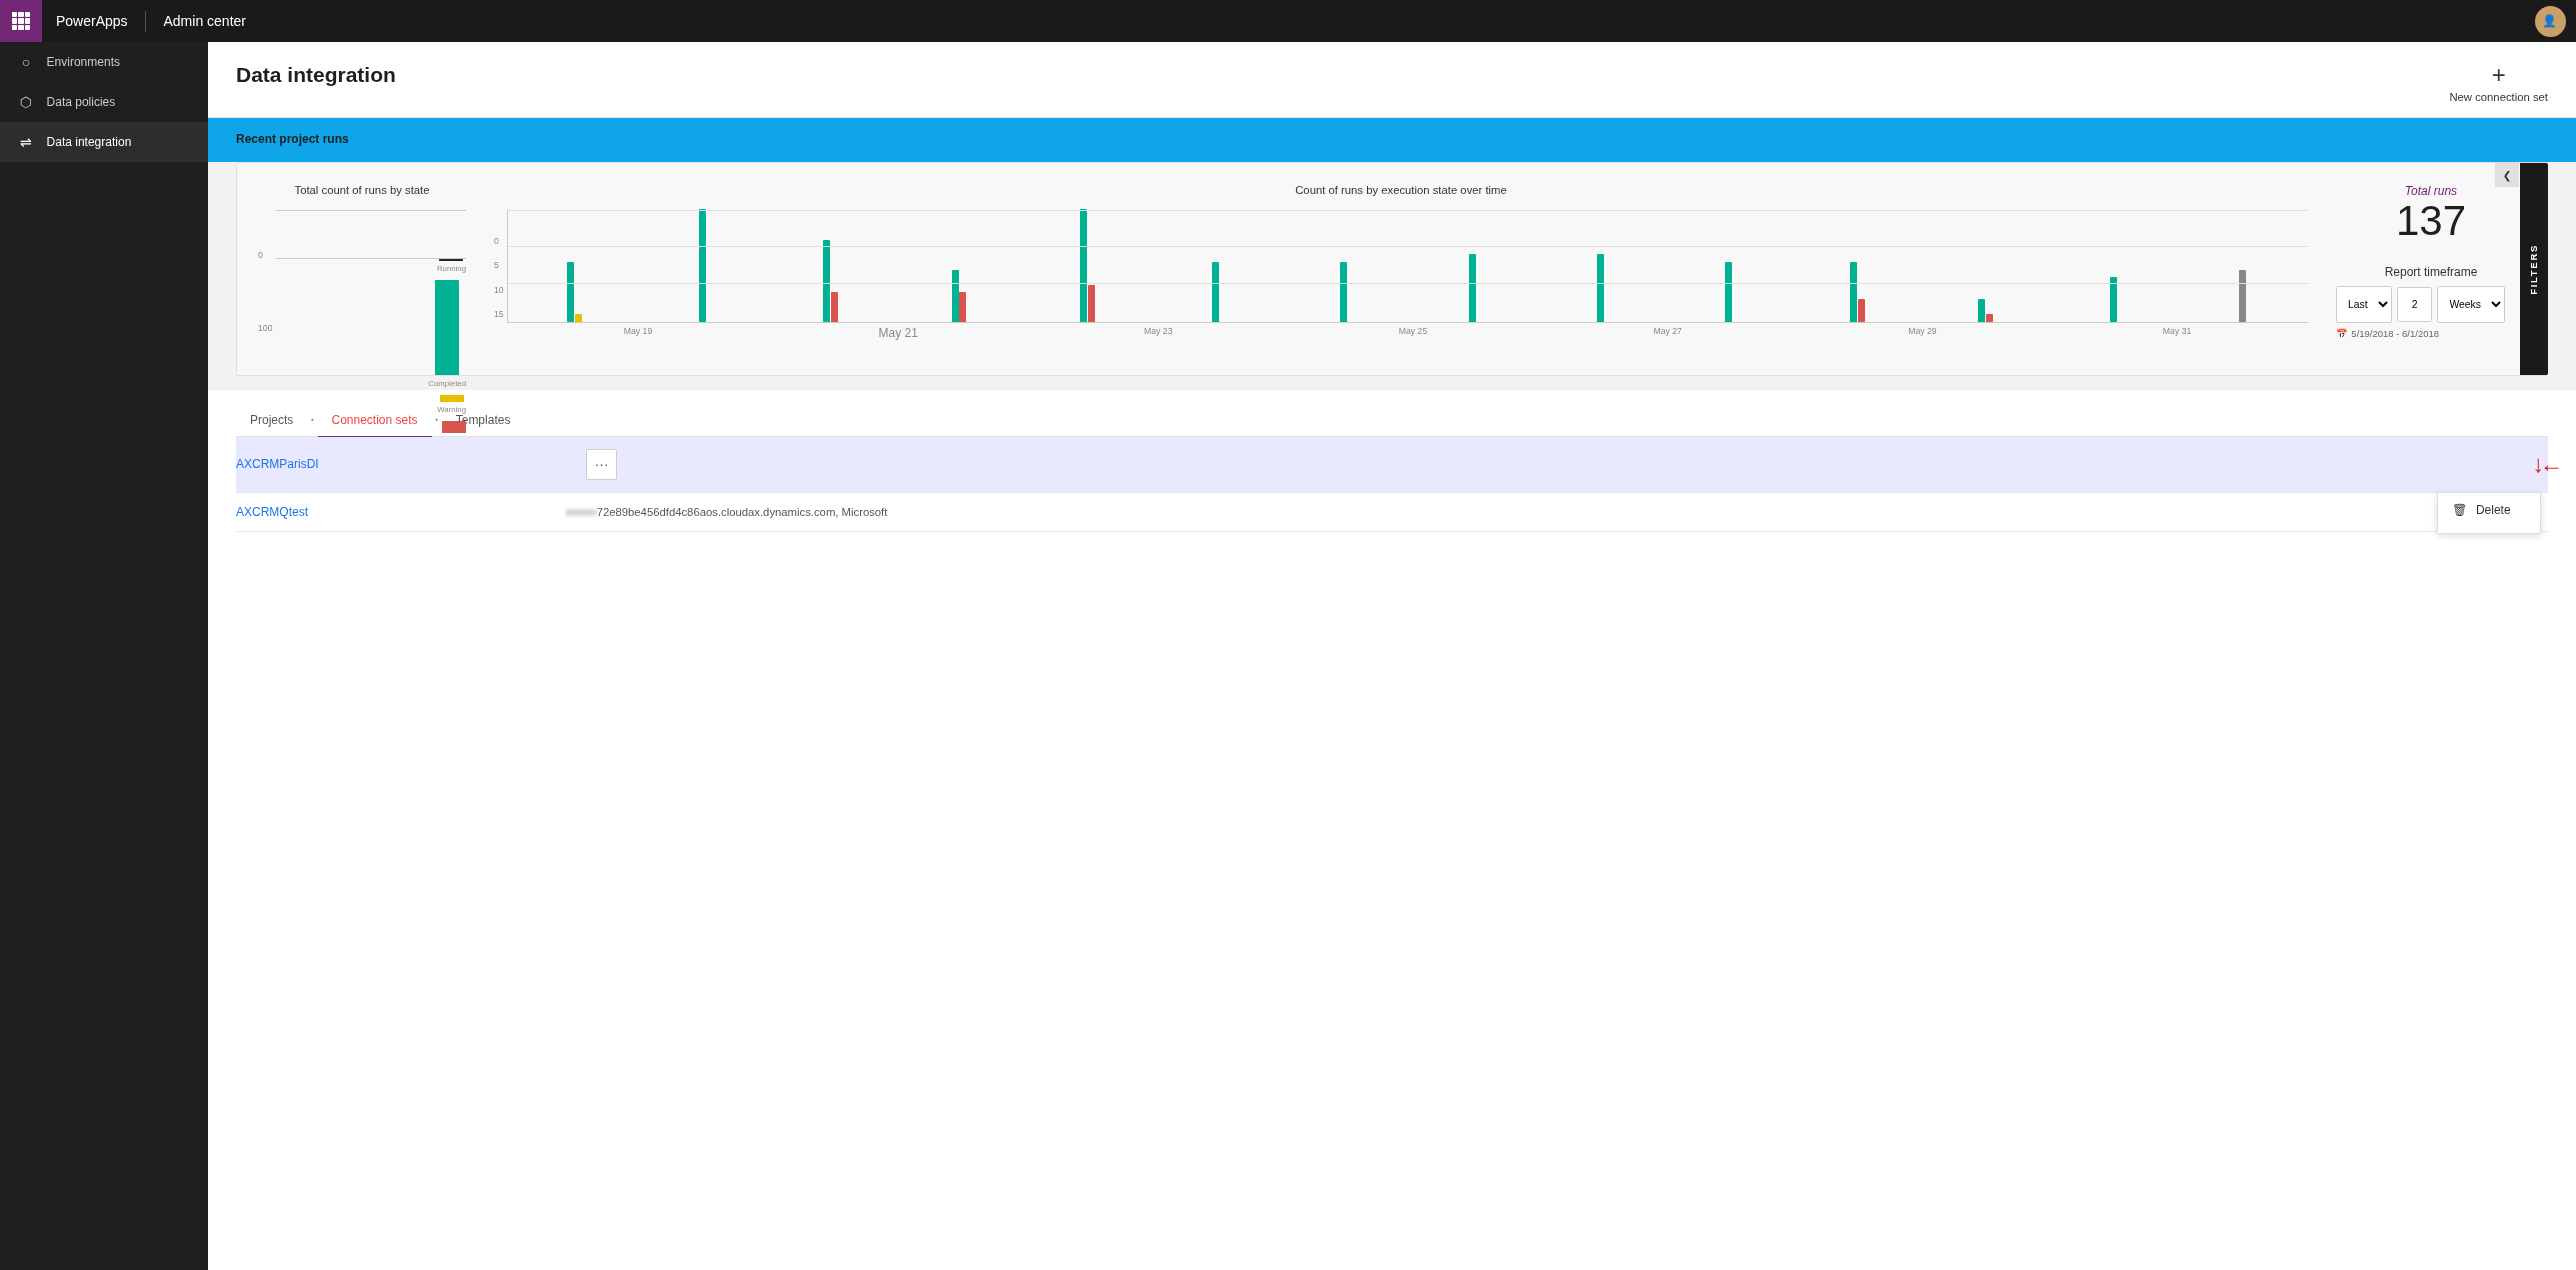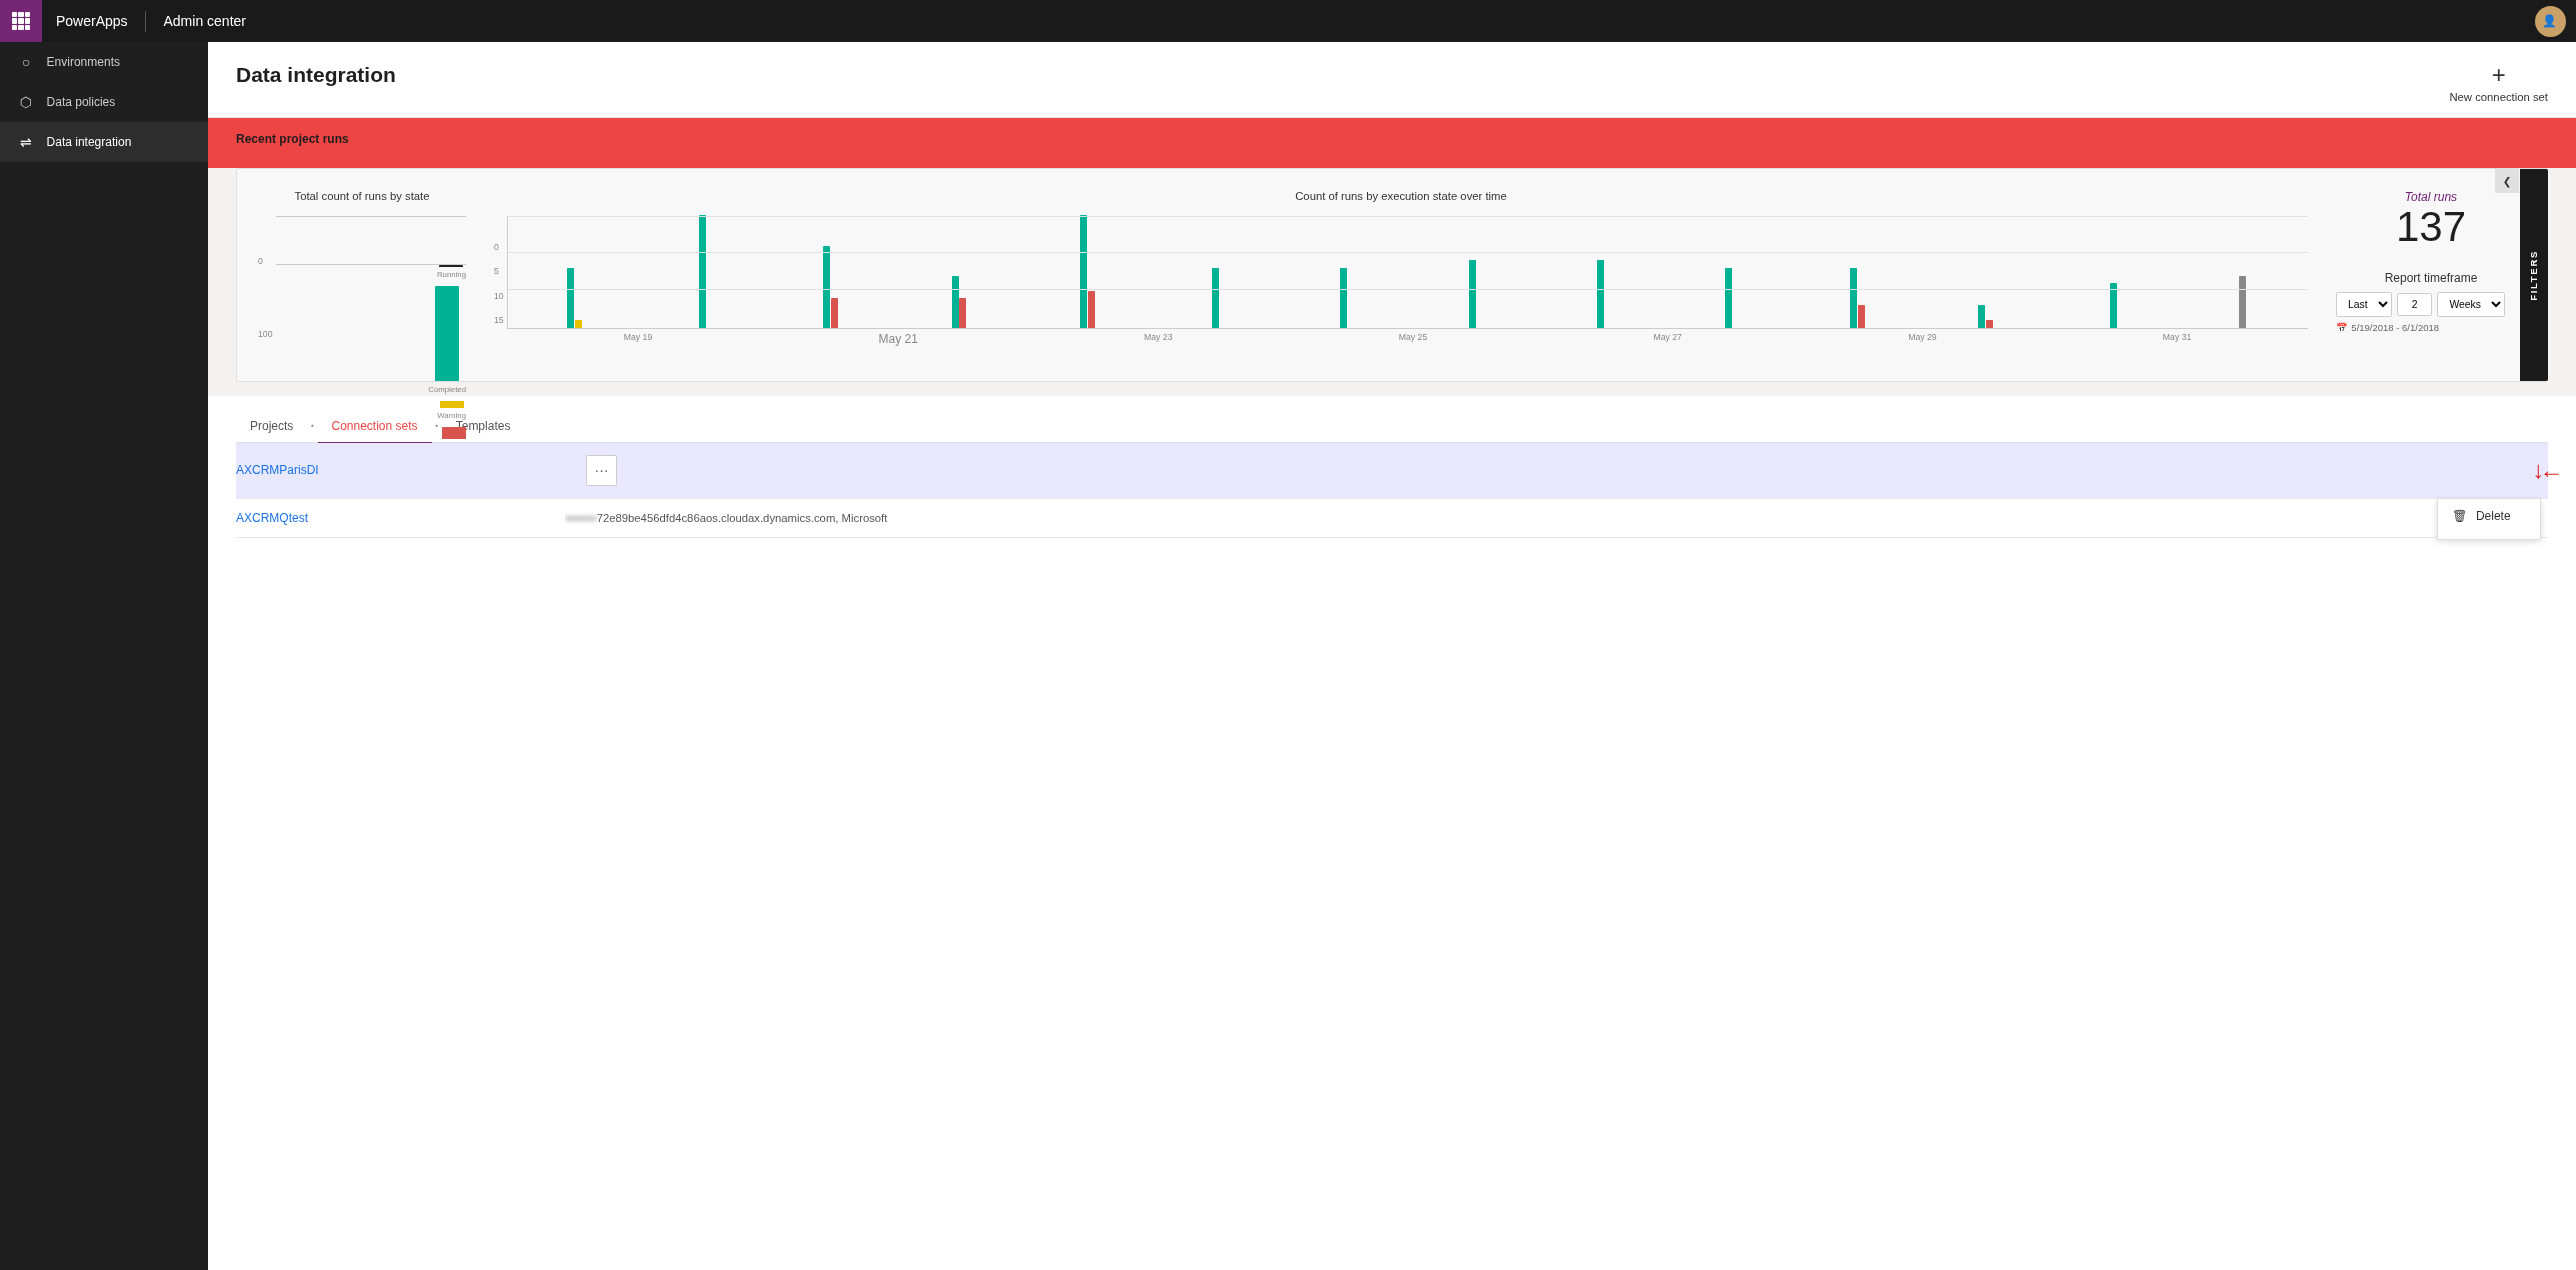--- a/index.html
+++ b/index.html
@@ -54,22 +54,22 @@
     }
     .page-title { font-size: 21px; font-weight: 600; color: #1f1f1f; }
     .new-connection-btn {
       display: flex; flex-direction: column; align-items: center; cursor: pointer;
       color: #333; font-size: 11.3px; gap: 3.5px;
     }
     .new-connection-btn .plus-icon { font-size: 24px; line-height: 1; color: #333; }
 
     
     .section-label {
-      padding: 14px 28px 22px; font-size: 12px; font-weight: 600; color: #1f1f1f;
-      background: #ef4444;
+      padding: 14px 28px 16px; font-size: 12px; font-weight: 600; color: #1f1f1f;
+      background: #0ea5e9;
     }
     .chart-section {
       background: #f3f2f1; padding: 0 28px 14px; position: relative;
     }
     .chart-container {
       background: #f8f8f8; border: 0.9px solid #e0e0e0; border-radius: 1.7px;
       padding: 21px; display: flex; gap: 28px; align-items: flex-start; position: relative;
     }
 
     
@@ -108,21 +108,21 @@
 
     
     .stats-section { display: flex; flex-direction: column; gap: 21px; min-width: 190px; }
     .total-runs { text-align: center; }
     .total-runs-label { font-size: 12px; color: #701a75; font-style: italic; }
     .total-runs-value { font-size: 42px; font-weight: 300; color: #1f1f1f; line-height: 1.1; }
     .report-timeframe { }
     .report-timeframe-label { font-size: 12px; color: #333; margin-bottom: 7px; text-align: center; }
     .timeframe-controls { display: flex; align-items: center; gap: 5.2px; }
     .timeframe-select {
-      border: 0.9px solid #ccc; padding: 5px 7px; font-size: 10.4px;
+      border: 0.9px solid #ccc; padding: 11px 7px; font-size: 10.4px;
       background: white; cursor: pointer; border-radius: 1.7px;
     }
     .timeframe-date { font-size: 9.5px; color: #666; display: flex; align-items: center; gap: 3.5px; margin-top: 5.2px; }
 
     
     .tabs-section { padding: 0 28px; background: white; }
     .tabs-row {
       display: flex; align-items: center; border-bottom: 0.9px solid #e0e0e0;
       gap: 0; padding-top: 14px;
     }

